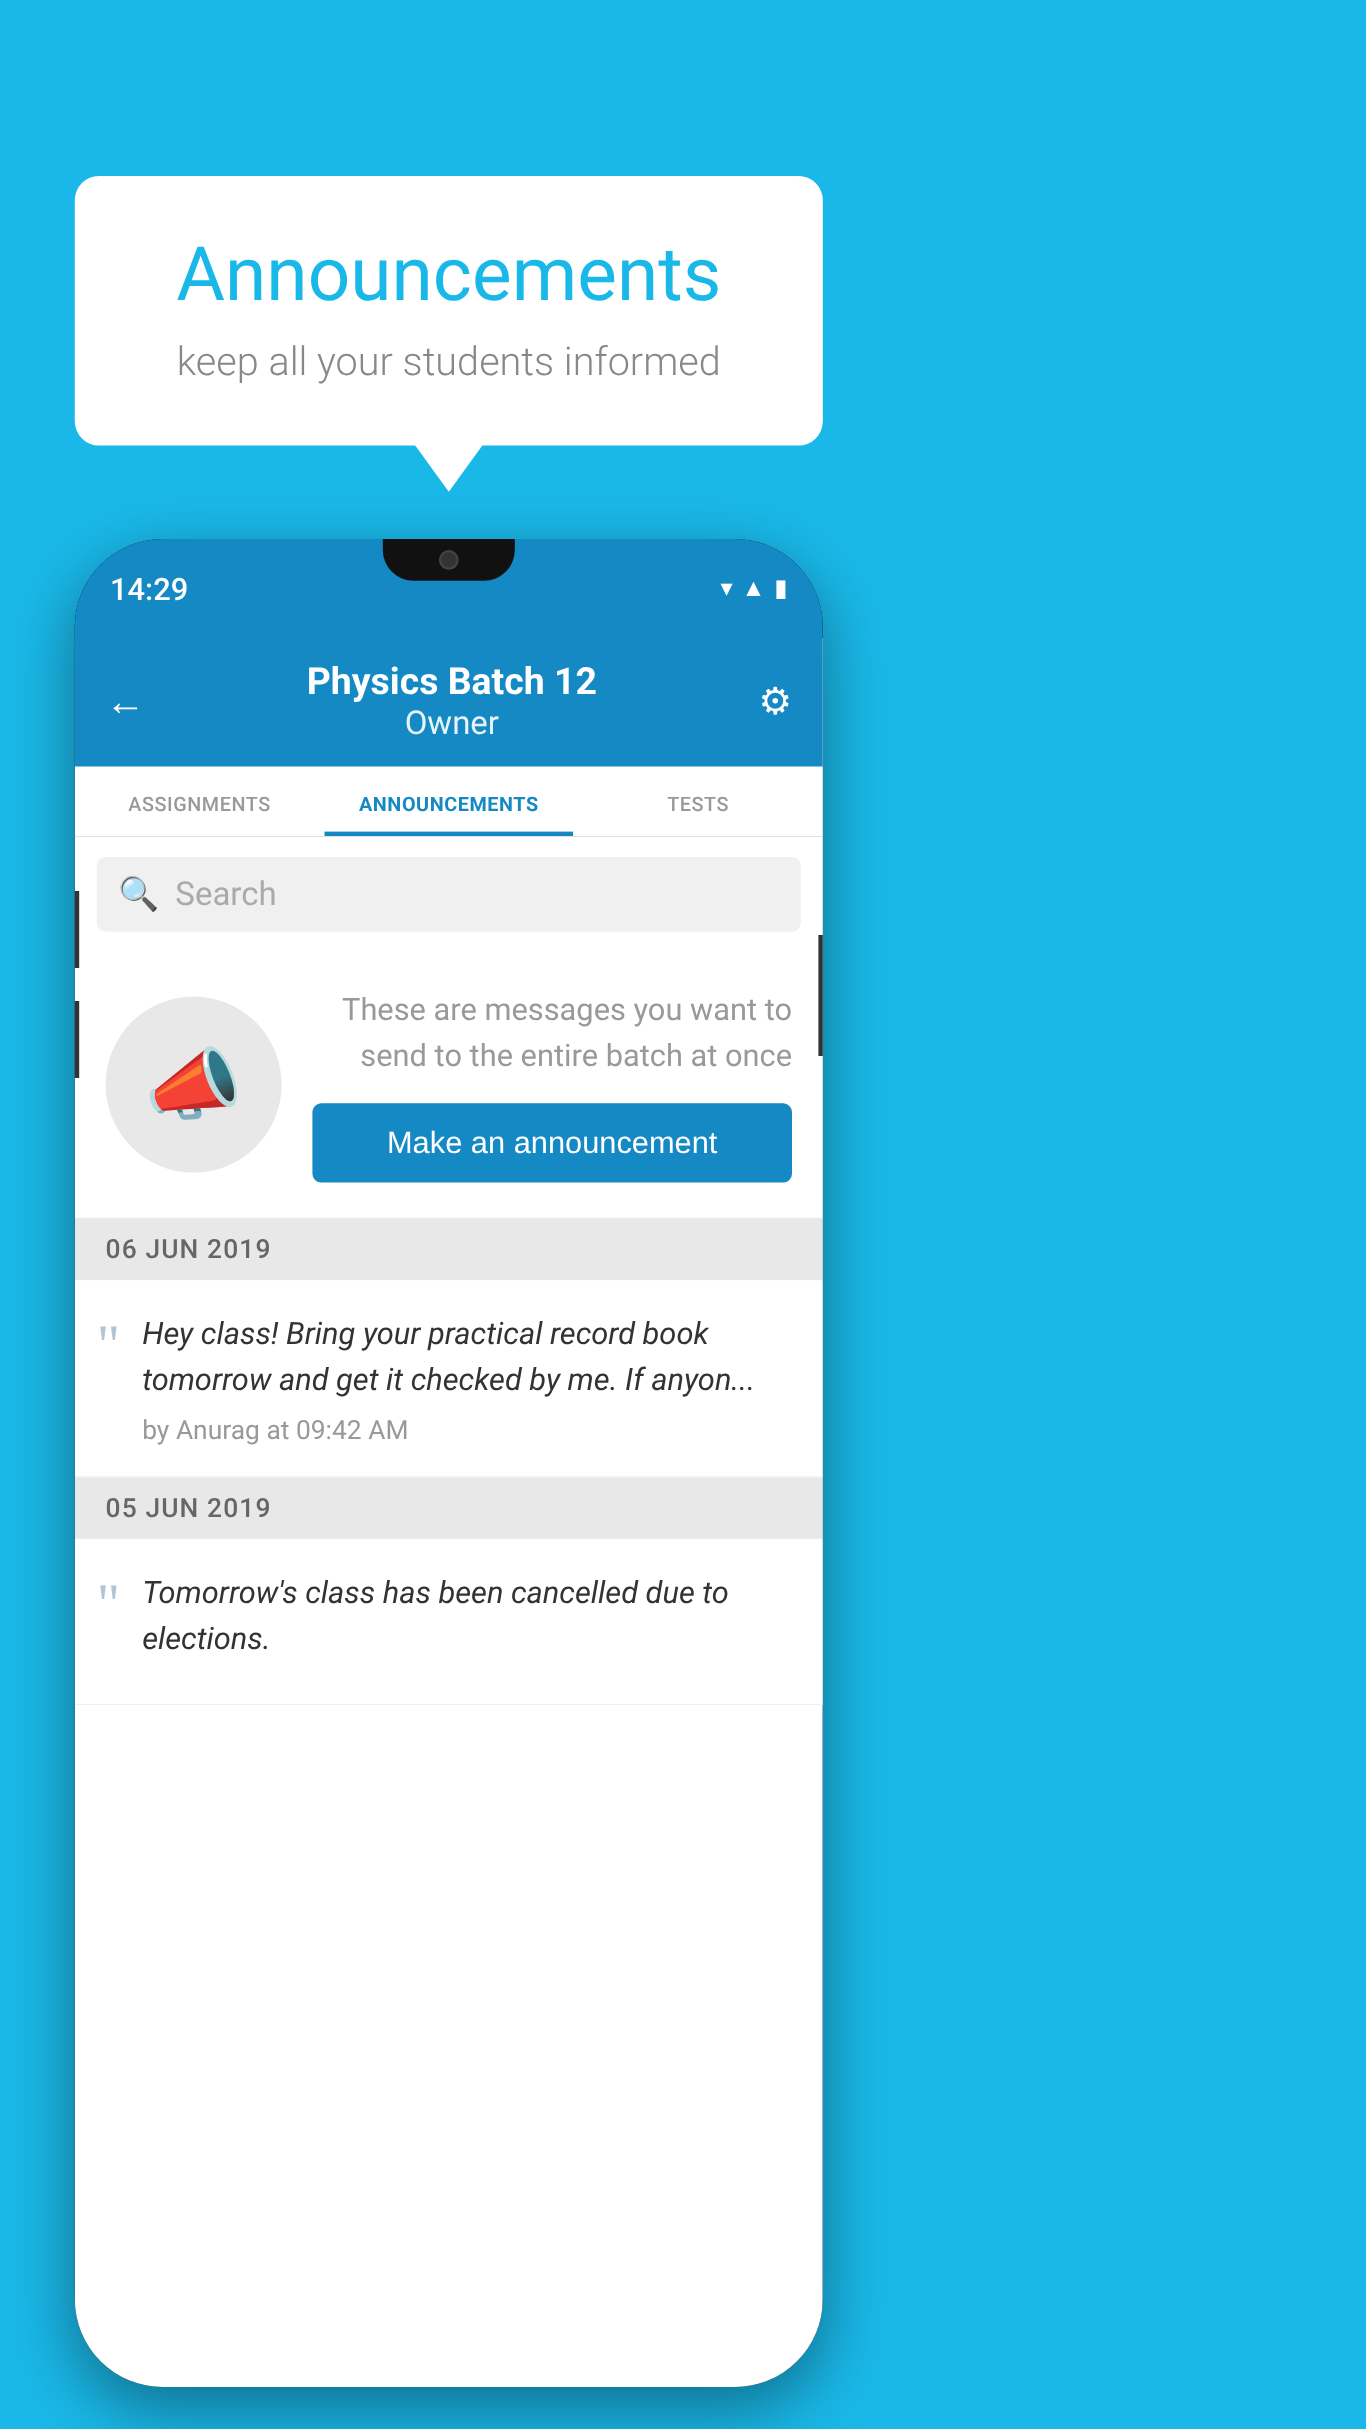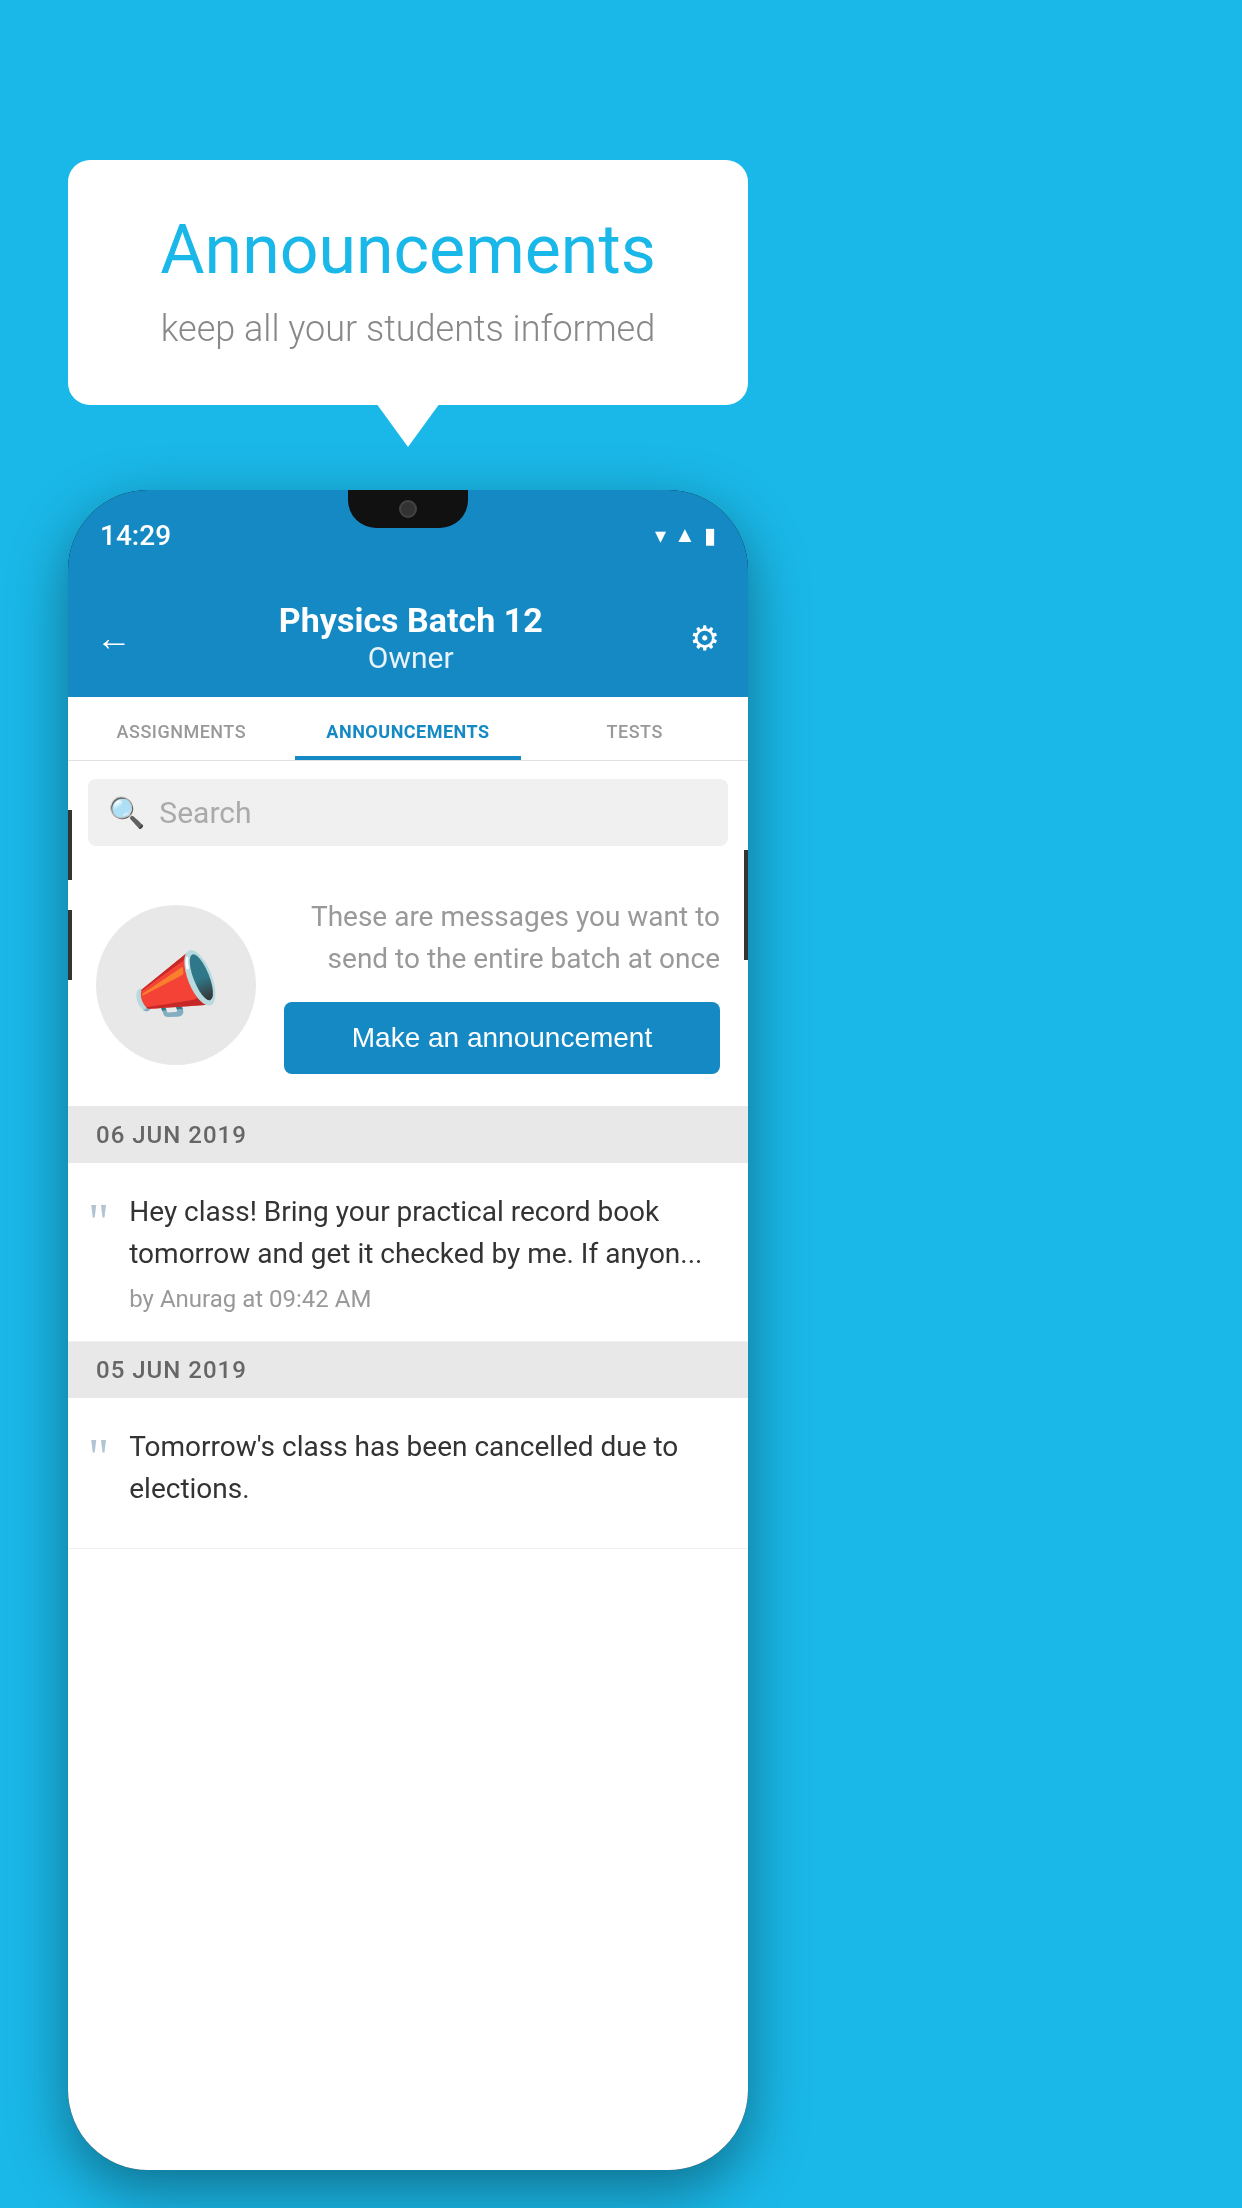--- a/index.html
+++ b/index.html
@@ -293,20 +293,21 @@
       line-height: 1;
       padding-top: 6px;
       flex-shrink: 0;
     }
 
     .announcement-text-wrap {}
 
     .announcement-text {
       font-size: 28px;
       color: #333;
+      font-style: italic;
       line-height: 1.5;
       margin-bottom: 10px;
     }
 
     .announcement-meta {
       font-size: 24px;
       color: #999;
     }
 
     

